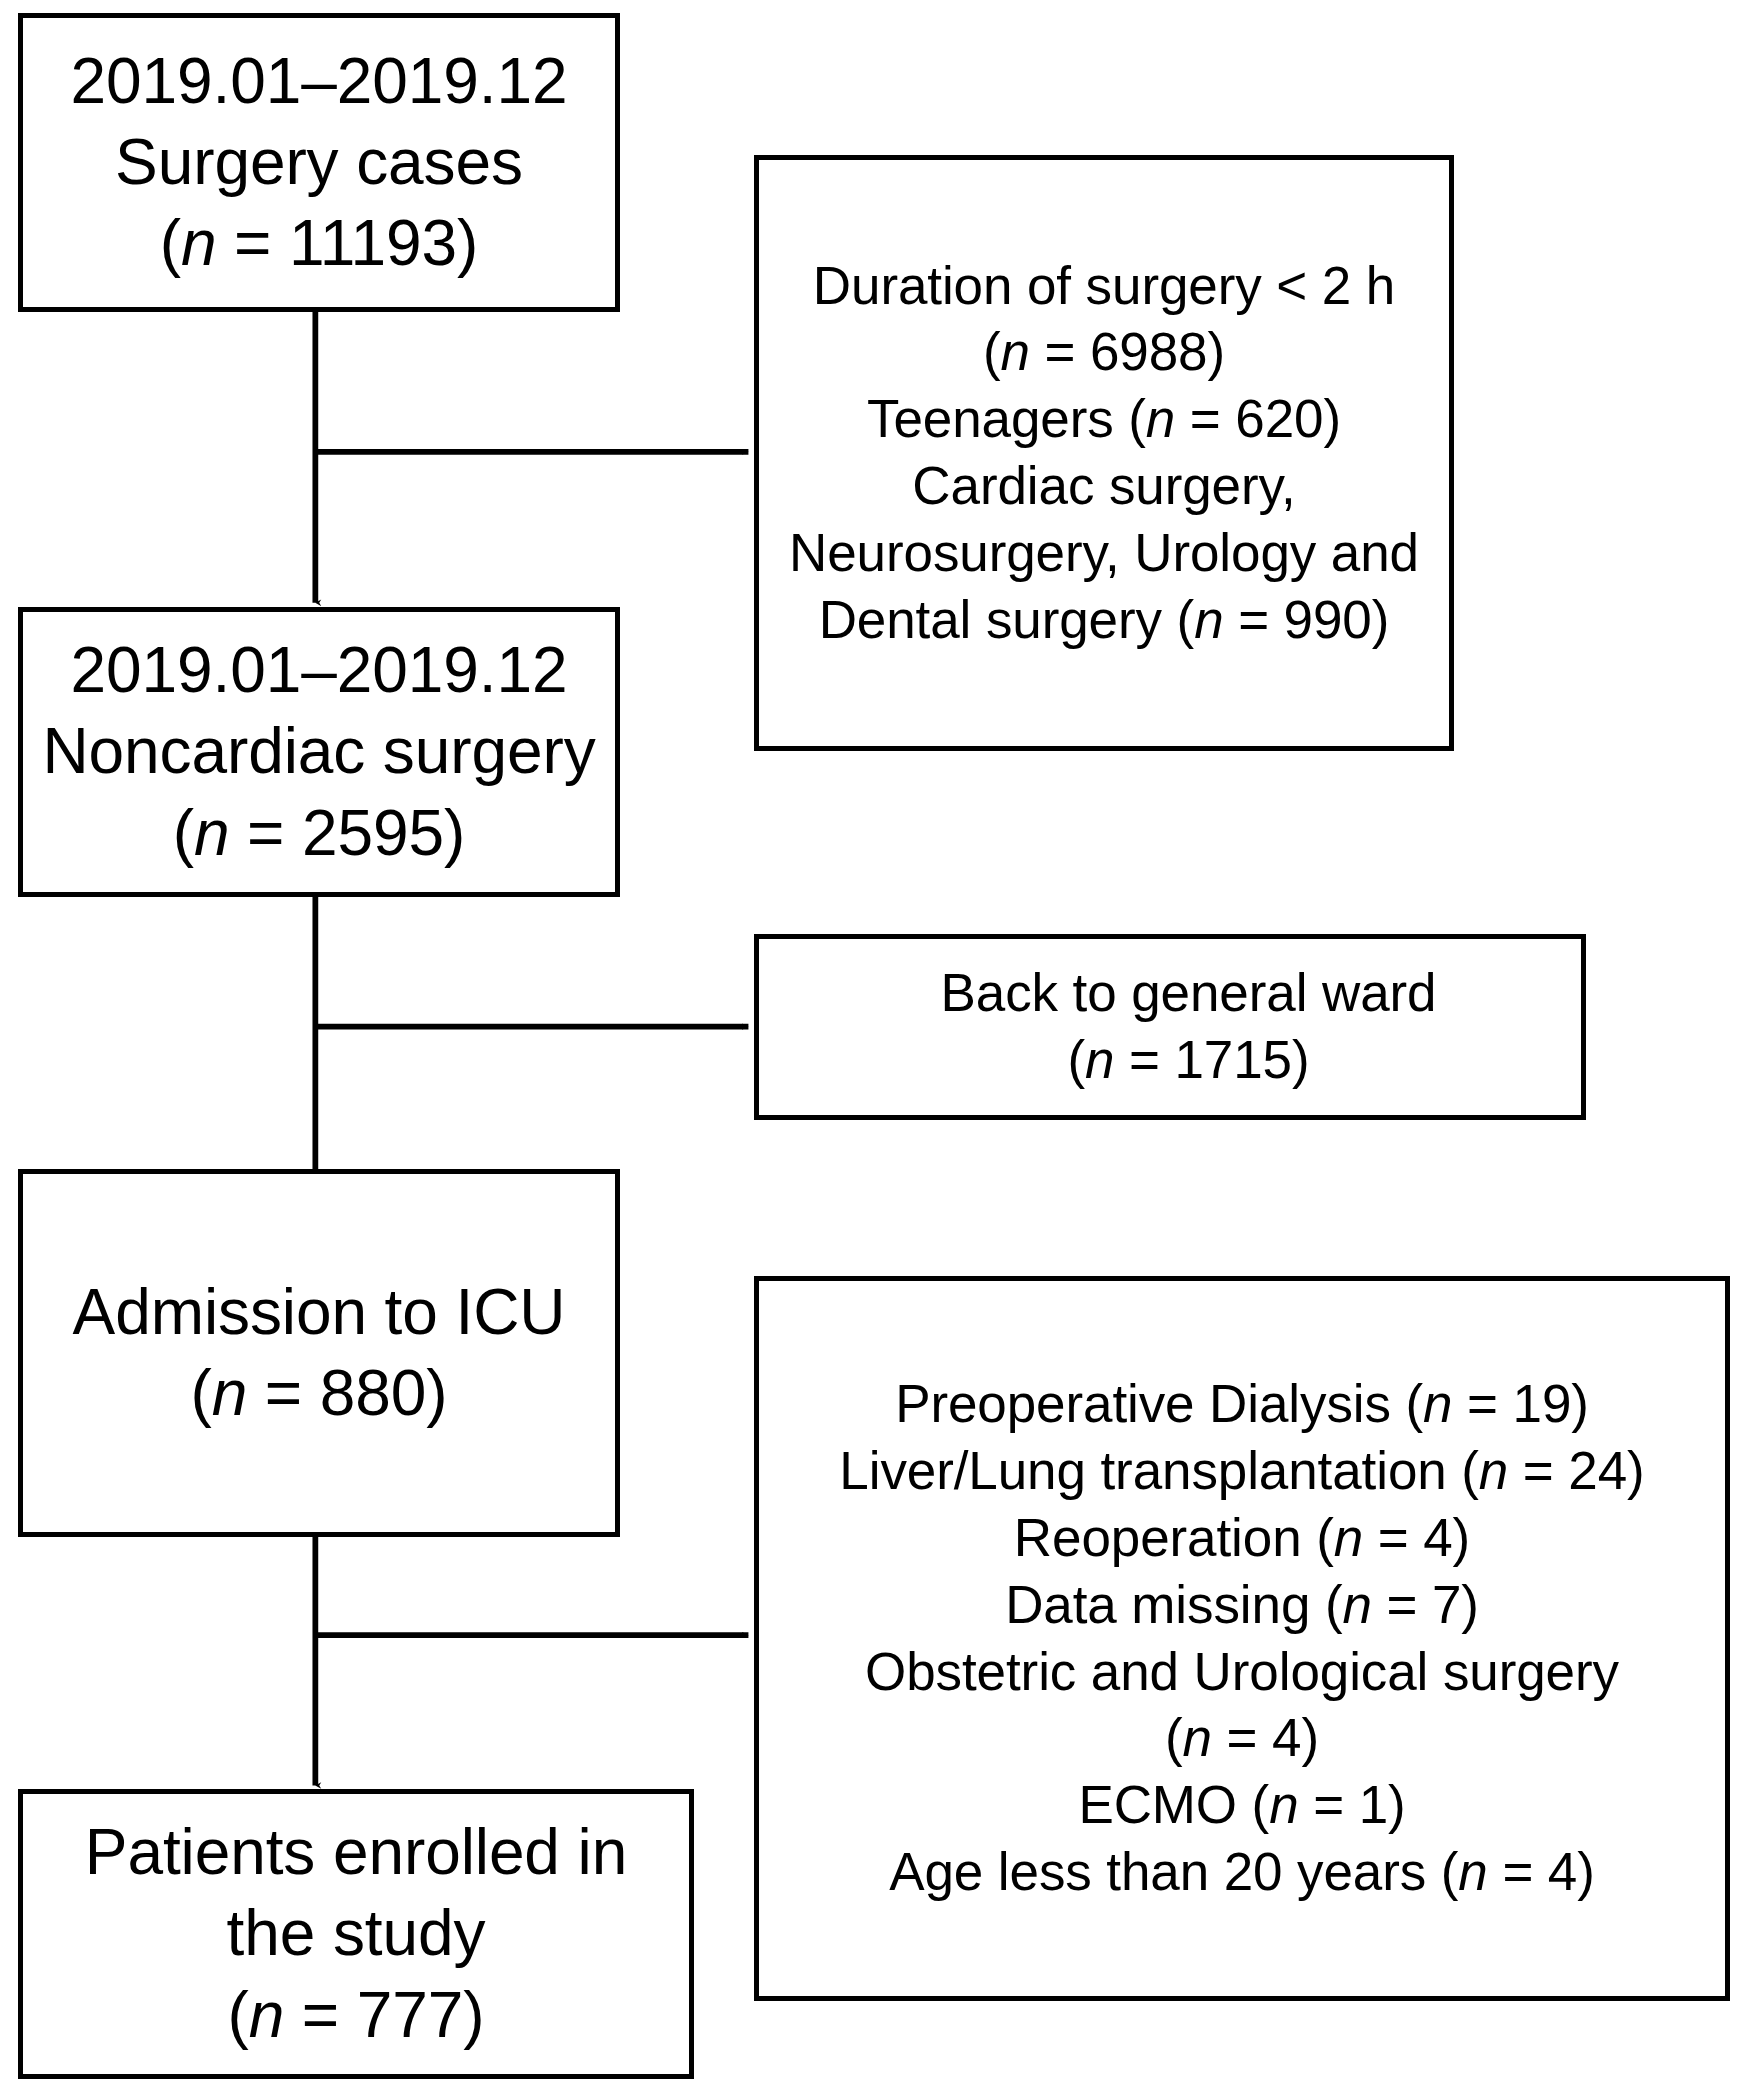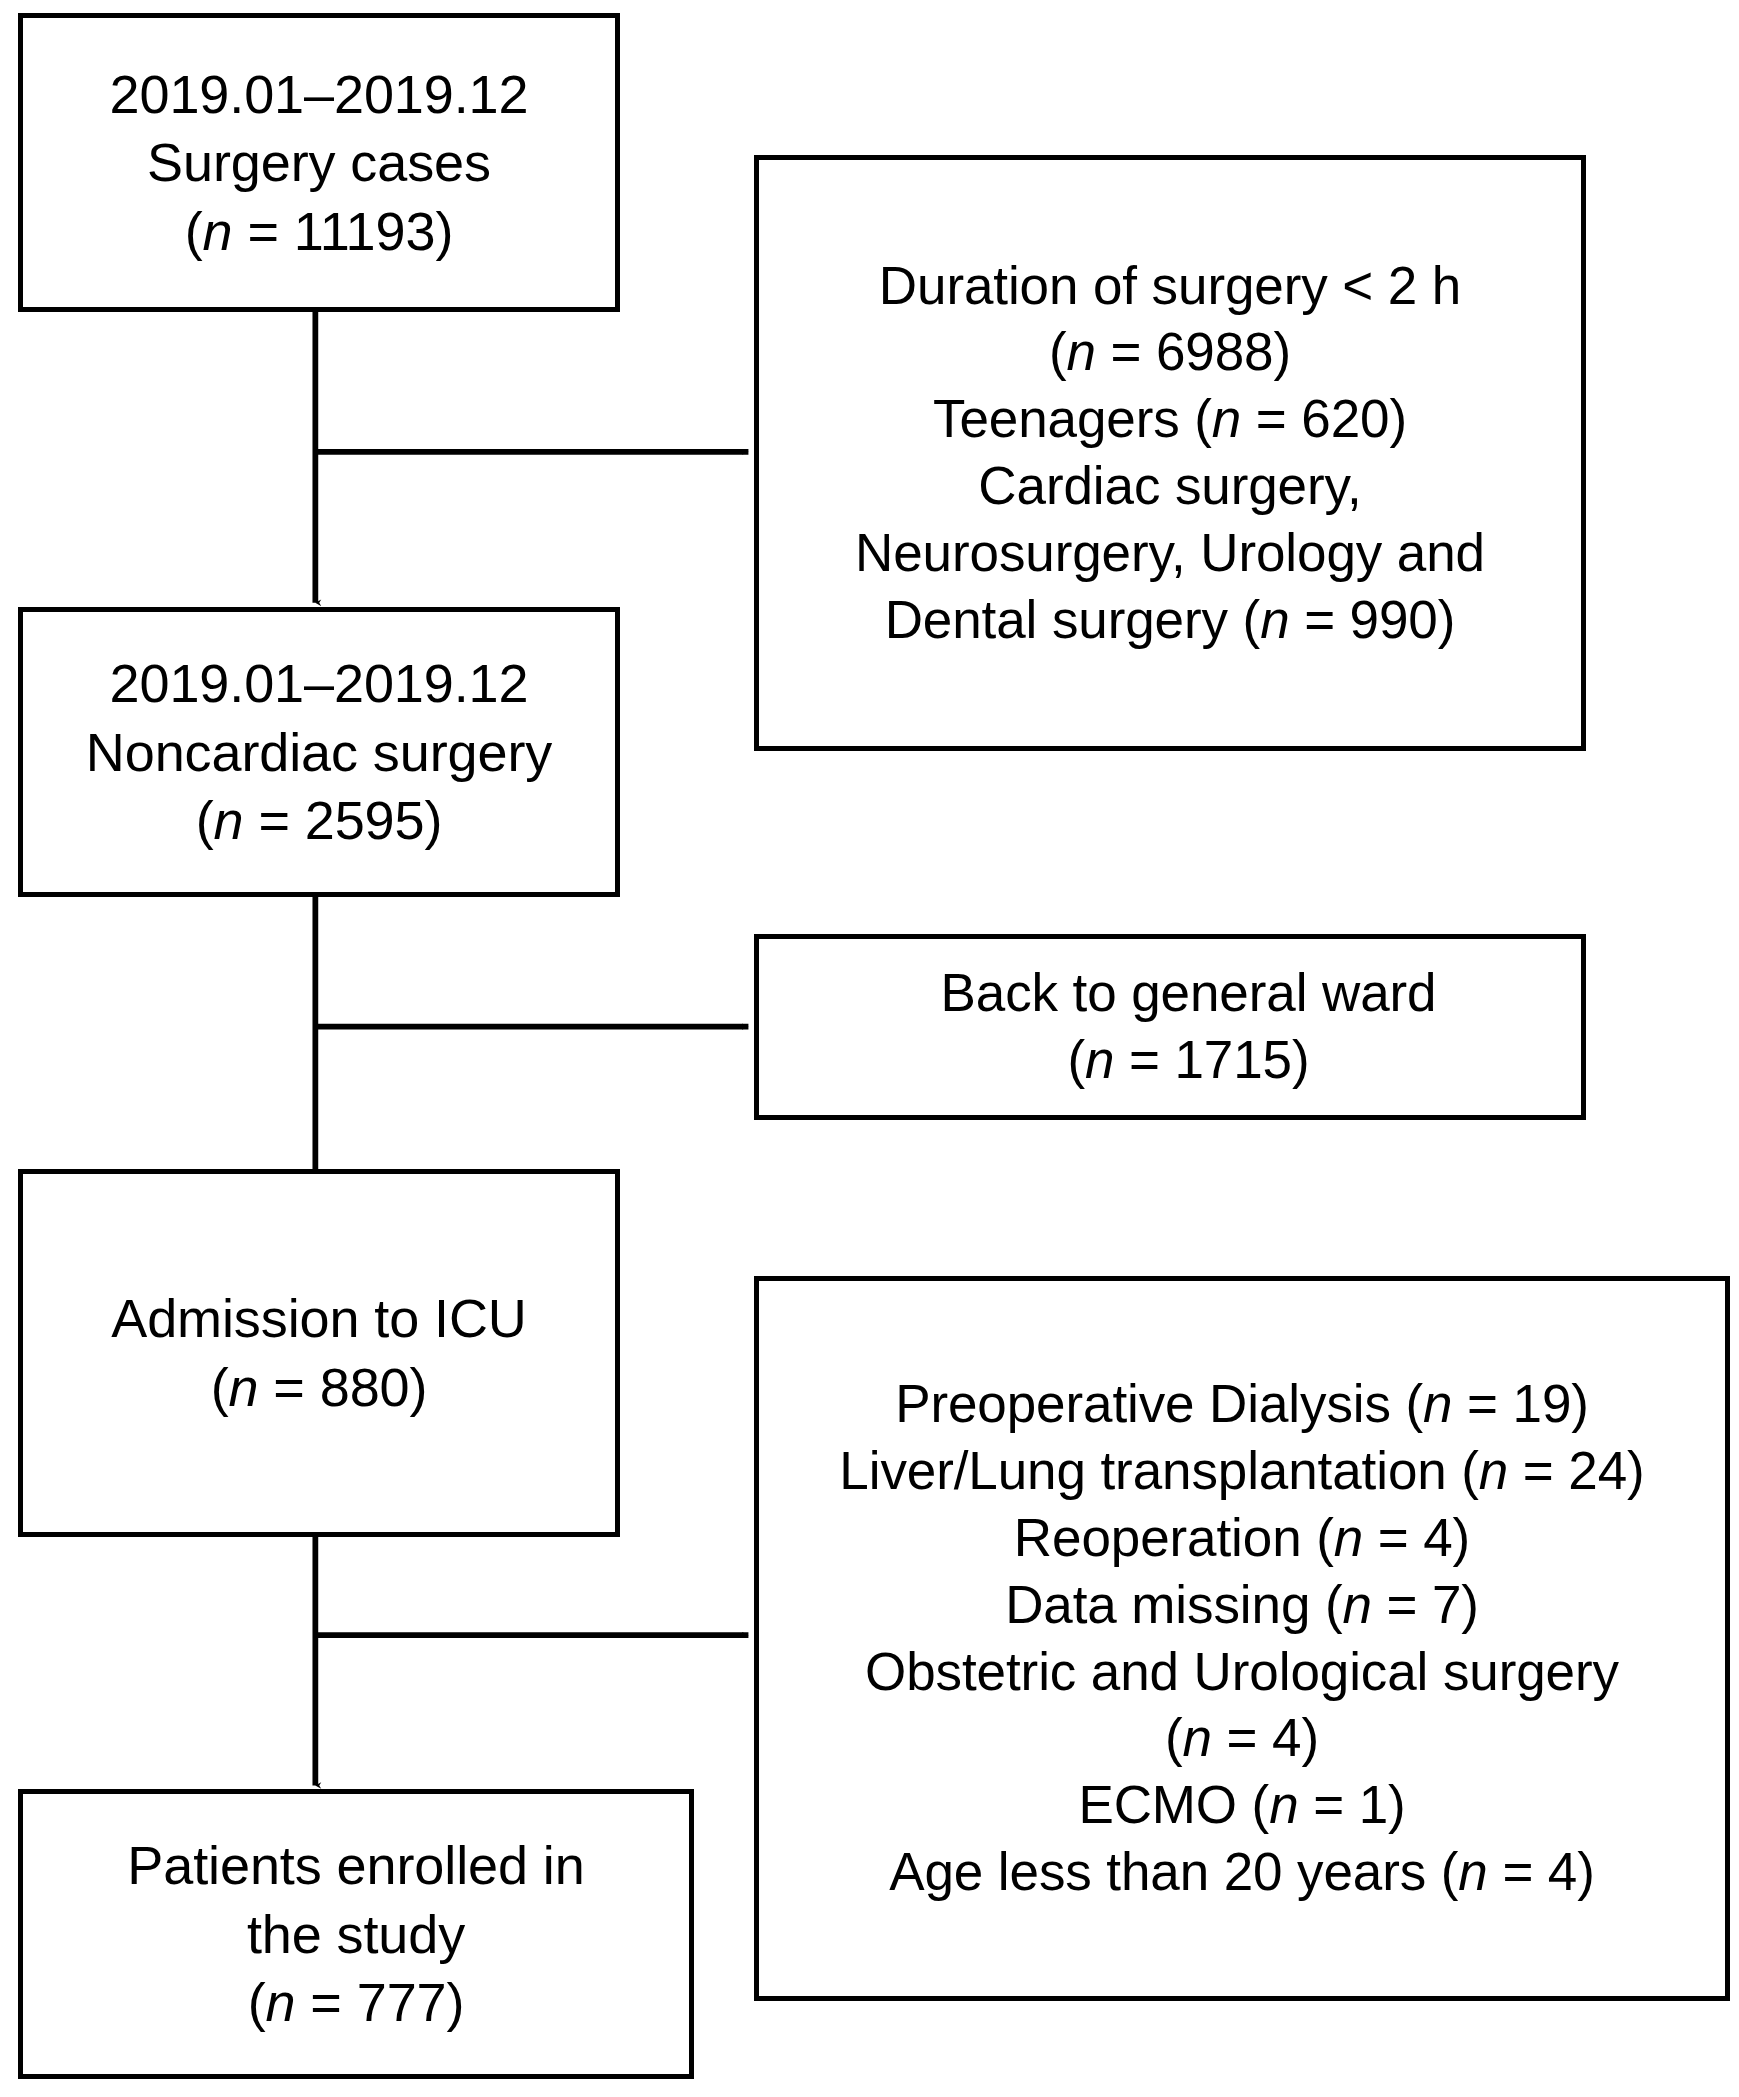--- a/index.html
+++ b/index.html
@@ -25,21 +25,21 @@
     border: 5px solid #000000;
     background: #ffffff;
     display: flex;
     align-items: center;
     justify-content: center;
     text-align: center;
   }
   .node .txt {
     display: block;
     width: 100%;
-    font-size: 54px;
+    font-size: 64px;
     line-height: 1.27;
     letter-spacing: -0.1px;
     white-space: pre-line;
     padding: 0 10px;
     box-sizing: border-box;
   }
   .node.wide .txt {
     font-size: 53px;
     line-height: 1.26;
   }
@@ -54,21 +54,21 @@
     height: 2097px;
     pointer-events: none;
   }
 
   
   #box-surgery-cases      { left: 18px;   top: 13px;   width: 602px;  height: 299px; }
   #box-noncardiac         { left: 18px;   top: 607px;  width: 602px;  height: 290px; }
   #box-icu                { left: 18px;   top: 1169px; width: 602px;  height: 368px; }
   #box-enrolled           { left: 18px;   top: 1789px; width: 676px;  height: 290px; }
 
-  #box-excl-screening     { left: 754px; top: 155px;  width: 832px; height: 596px; }
+  #box-excl-screening     { left: 754px; top: 155px;  width: 700px; height: 596px; }
   #box-excl-ward          { left: 754px; top: 934px; width: 832px; height: 186px; padding-left: 37px; }
   #box-excl-icu           { left: 754px; top: 1276px; width: 976px; height: 725px; text-align: center; }
 </style>
 </head>
 <body>
 
 <div id="canvas">
 
   <svg class="edges" viewBox="0 0 2418 2915" xmlns="http://www.w3.org/2000/svg">
     <defs>

